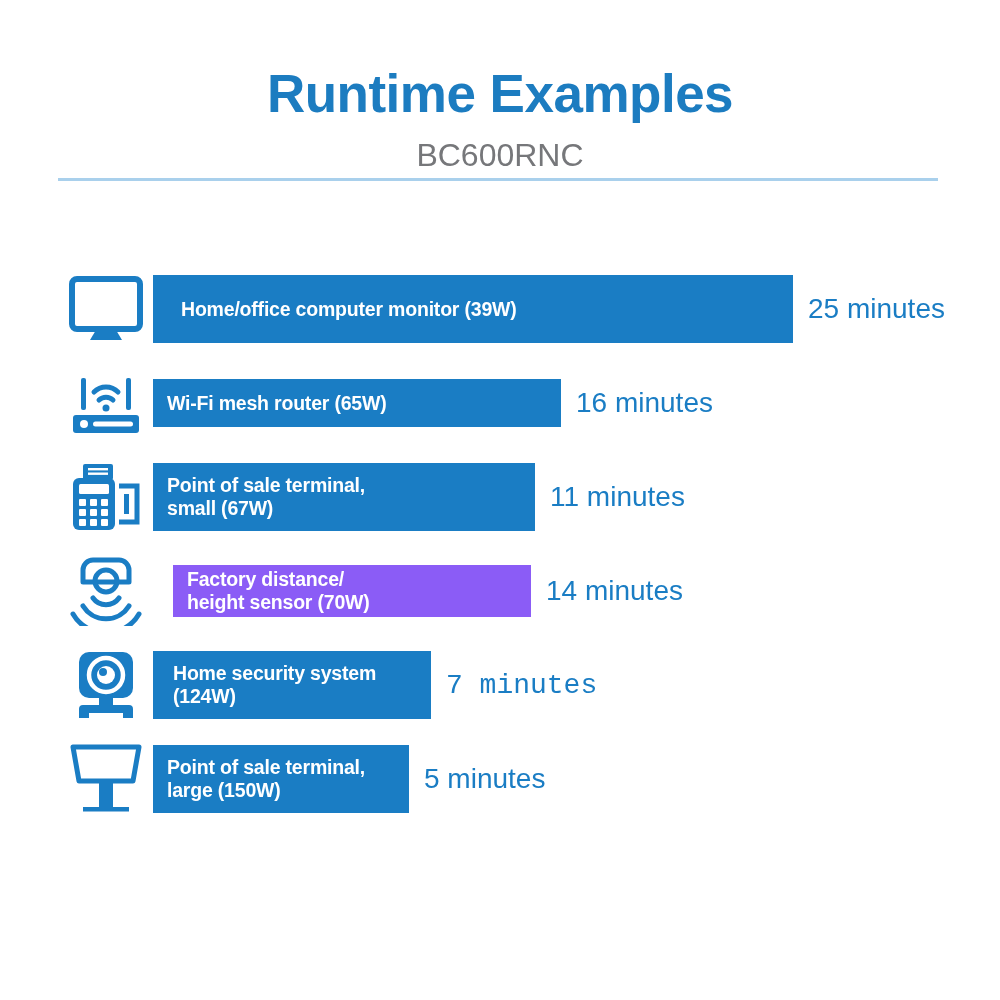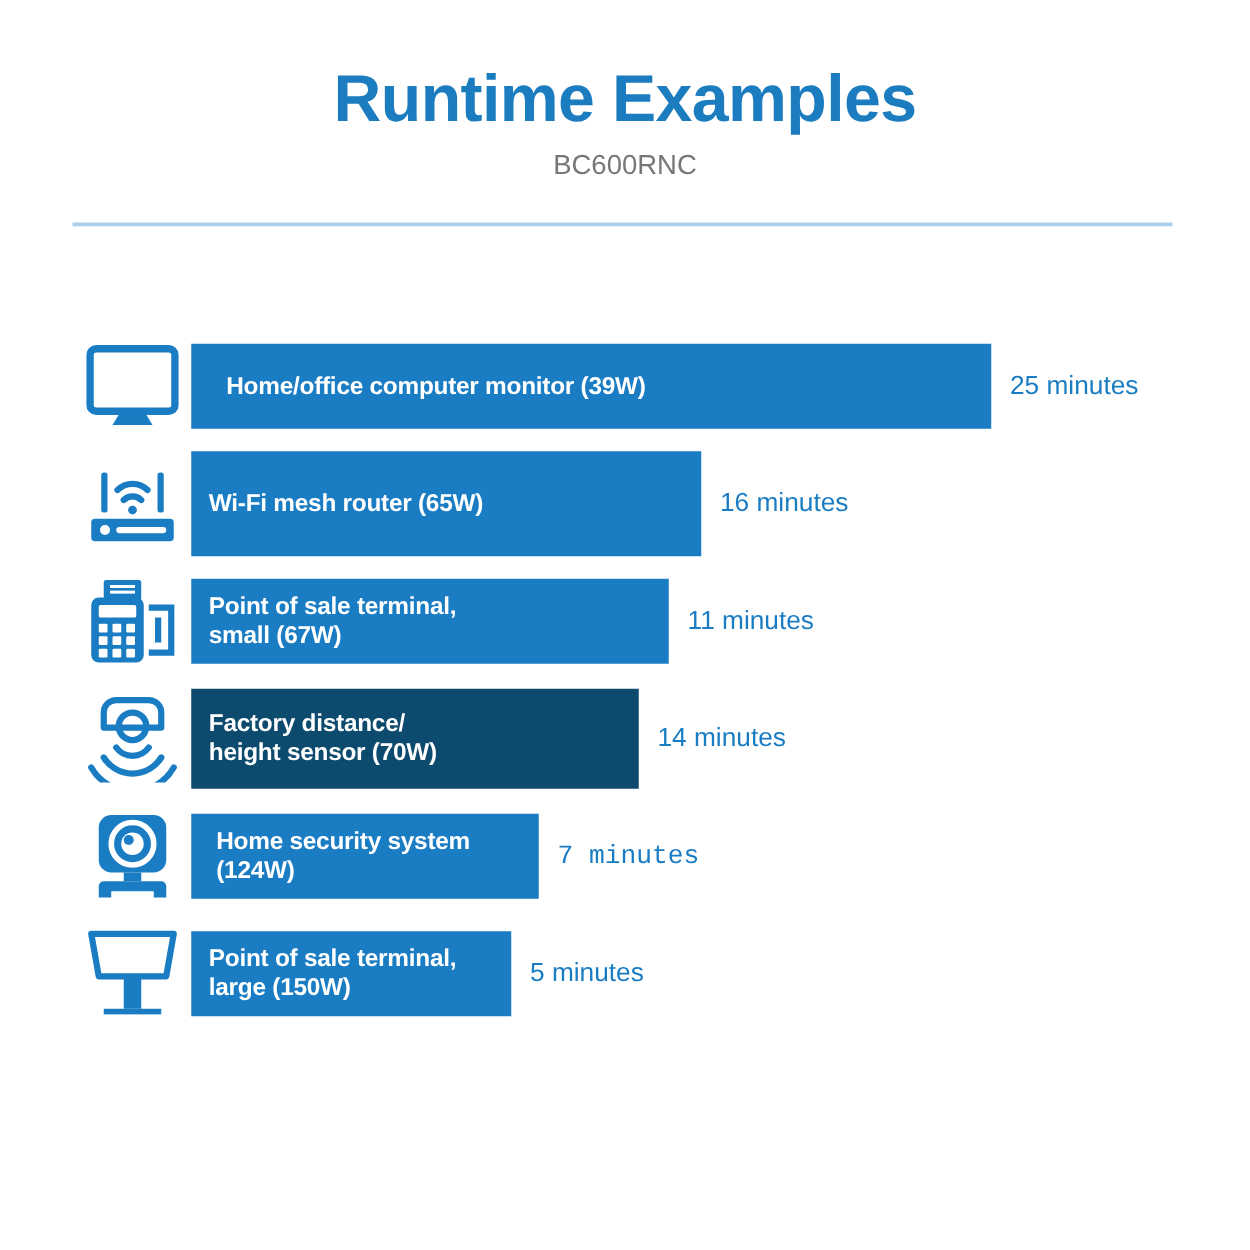--- a/index.html
+++ b/index.html
@@ -24,24 +24,24 @@
   .header {
     padding-top: 50px;
     text-align: center;
   }
   .title {
     font-size: 53px;
     font-weight: bold;
     color: #1C7CC0;
     letter-spacing: -0.5px;
     line-height: 1.05;
-    margin: 2px;
+    margin: 16px;
   }
   .subtitle {
-    font-size: 22px;
+    font-size: 32px;
     color: #76777A;
     margin-top: 12px;
     line-height: 1.1;
   }
   .divider {
     position: absolute;
     left: 58px;
     top: 178px;
     width: 880px;
     height: 3px;
@@ -89,21 +89,21 @@
   .bar-label {
     color: #ffffff;
     font-size: 19.5px;
     font-weight: bold;
     line-height: 1.18;
     white-space: pre-line;
     letter-spacing: -0.2px;
   }
   .value-label {
     color: #1A7DC4;
-    font-size: 21px;
+    font-size: 28px;
     margin-left: 15px;
     white-space: nowrap;
   }
 </style>
 </head>
 <body style="background: rgb(255, 255, 255);">
 
 <div class="page">
 
   <div class="header">
@@ -136,21 +136,21 @@
           <rect x="57" y="8" width="5" height="32" rx="2" fill="#1A7DC4"></rect>
           <path d="M25 22 A17 17 0 0 1 49 22" fill="none" stroke="#1A7DC4" stroke-width="5" stroke-linecap="round"></path>
           <path d="M30 30 A10 10 0 0 1 44 30" fill="none" stroke="#1A7DC4" stroke-width="5" stroke-linecap="round"></path>
           <circle cx="37" cy="38" r="3.5" fill="#1A7DC4"></circle>
           <rect x="4" y="45" width="66" height="18" rx="3" fill="#1A7DC4"></rect>
           <circle cx="15" cy="54" r="4" fill="#ffffff"></circle>
           <rect x="24" y="51.5" width="40" height="5" rx="2.5" fill="#ffffff"></rect>
         </svg>
       </div>
       <div class="bar-wrap">
-        <div class="bar" style="width: 408px; height: 84px; background: rgb(26, 125, 196);">
+        <div class="bar" style="width: 408px; height: 48px; background: rgb(26, 125, 196);">
           <span class="bar-label">Wi-Fi mesh router (65W)</span>
         </div>
         <span class="value-label" style="color: rgb(26, 125, 196);">16 minutes</span>
       </div>
     </div>
 
     <div class="row">
       <div class="icon-cell">
         <svg width="74" height="70" viewBox="0 0 74 70">
           <rect x="14" y="2" width="30" height="16" rx="2" fill="#1A7DC4"></rect>
@@ -186,21 +186,21 @@
       <div class="icon-cell">
         <svg width="74" height="70" viewBox="0 0 74 70">
           <path d="M14 26 V14 A10 10 0 0 1 24 4 H50 A10 10 0 0 1 60 14 V26 H47 H27 Z" fill="none" stroke="#1A7DC4" stroke-width="5" stroke-linejoin="round"></path>
           <circle cx="37" cy="25" r="11" fill="none" stroke="#1A7DC4" stroke-width="5"></circle>
           <path d="M24 42 A16 16 0 0 0 50 42" fill="none" stroke="#1A7DC4" stroke-width="5" stroke-linecap="round"></path>
           <path d="M14 50 A27 27 0 0 0 60 50" fill="none" stroke="#1A7DC4" stroke-width="5" stroke-linecap="round"></path>
           <path d="M4 58 A38 38 0 0 0 70 58" fill="none" stroke="#1A7DC4" stroke-width="5" stroke-linecap="round"></path>
         </svg>
       </div>
       <div class="bar-wrap">
-        <div class="bar" style="width: 358px; height: 80px; background: #0c4a6e;">
+        <div class="bar" style="width: 358px; height: 52px; background: #8b5cf6; margin-left: 20px;">
           <span class="bar-label">Factory distance/
 height sensor (70W)</span>
         </div>
         <span class="value-label" style="color: rgb(26, 125, 196);">14 minutes</span>
       </div>
     </div>
 
     <div class="row">
       <div class="icon-cell">
         <svg width="74" height="70" viewBox="0 0 74 70">

